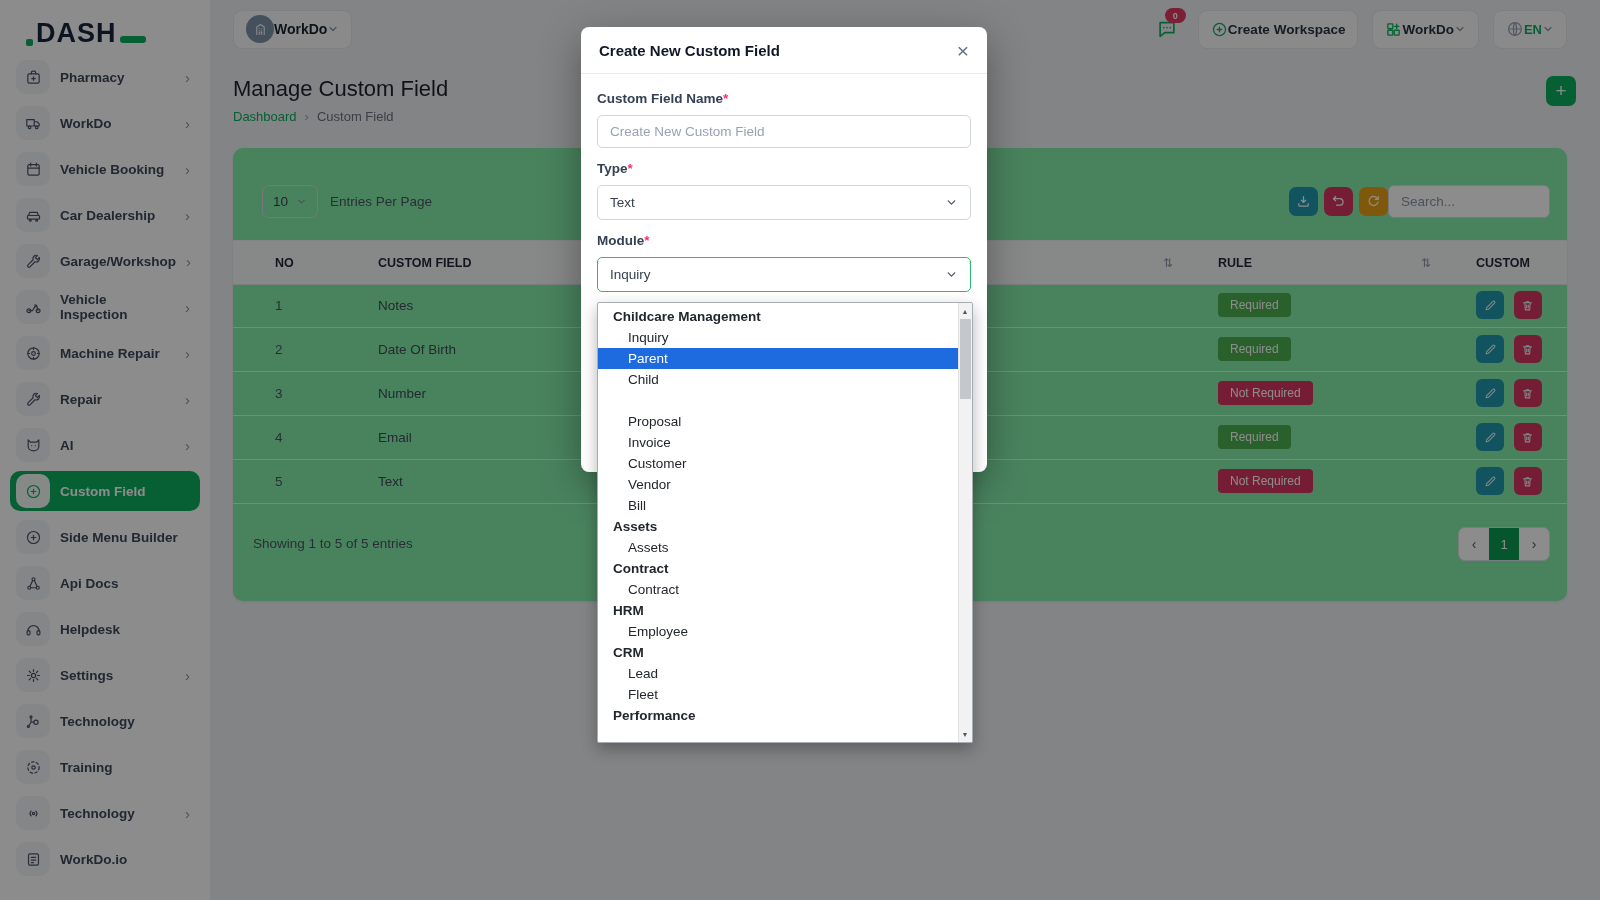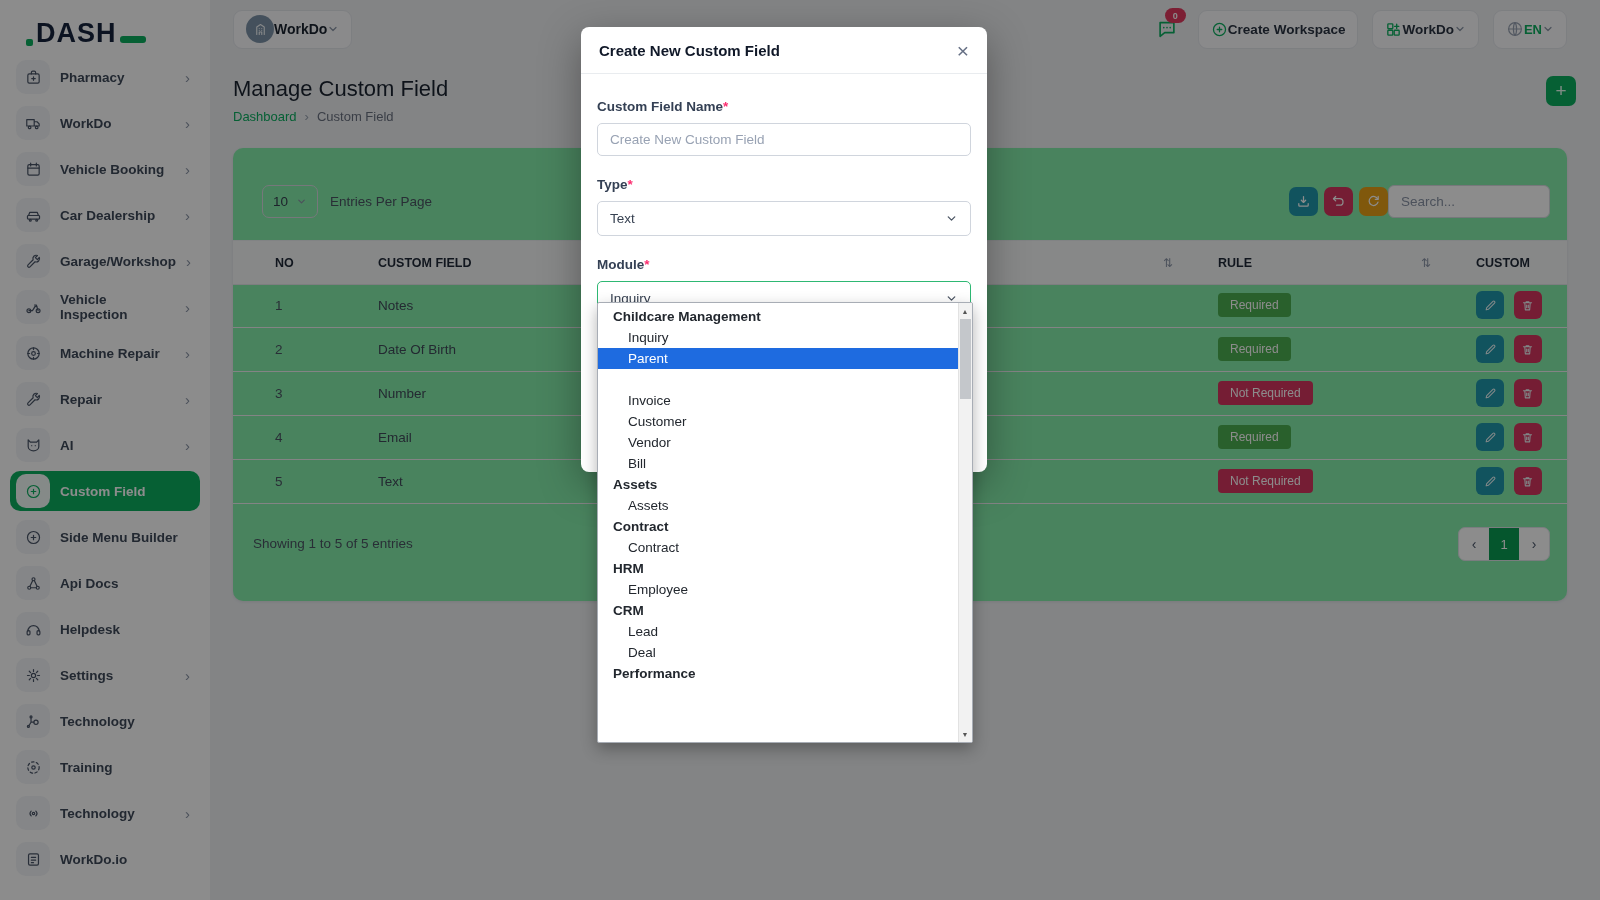--- a/index.html
+++ b/index.html
@@ -94,21 +94,21 @@
 
   
   .backdrop{position:absolute;inset:0;background:rgba(0,0,0,.45);z-index:10}
   .modal{position:absolute;left:581px;top:27px;width:406px;height:445px;background:#fff;border-radius:8px;
          box-shadow:0 12px 40px rgba(0,0,0,.35);z-index:20}
   .modal-head{height:46px;display:flex;align-items:center;justify-content:space-between;
               padding:0 18px;border-bottom:1px solid #e9ecef}
   .modal-title{font-size:15px;font-weight:700;color:#101828}
   .modal-close{font-size:21px;color:#667085;cursor:pointer;line-height:1}
   .modal-body{padding:4px 16px 0}
-  .flabel{font-size:13.5px;font-weight:700;color:#344054;margin:21px 0 9px}
+  .flabel{font-size:13.5px;font-weight:700;color:#344054;margin:13px 0 9px}
   .req{color:#fb2d6f}
   .finput{width:100%;box-sizing:border-box;height:33px;border:1px solid #d0d5dd;border-radius:5px;
           padding:0 12px;font-size:13.5px;color:#374151;outline:none;
           font-family:"Liberation Sans","DejaVu Sans",sans-serif}
   .finput::placeholder{color:#98a2b3}
   .fselect{display:flex;align-items:center;justify-content:space-between;height:33px;
            border:1px solid #d0d5dd;border-radius:5px;padding:0 12px;font-size:13.5px;color:#374151;
            cursor:pointer;background:#fff}
   .fselect.focused{border:1.5px solid #2eb873}
 
@@ -604,34 +604,36 @@
         </span>
     </div>
   </div>
 </div>
 
 <div class="dropdown">
   <div class="dd-list">
     <div class="grp">Childcare Management</div>
     <div class="opt">Inquiry</div>
     <div class="opt selected">Parent</div>
+    <div class="opt">Child</div>
     <div class="grp"></div>
+    <div class="opt">Proposal</div>
     <div class="opt">Invoice</div>
     <div class="opt">Customer</div>
     <div class="opt">Vendor</div>
     <div class="opt">Bill</div>
     <div class="grp">Assets</div>
     <div class="opt">Assets</div>
     <div class="grp">Contract</div>
     <div class="opt">Contract</div>
     <div class="grp">HRM</div>
     <div class="opt">Employee</div>
     <div class="grp">CRM</div>
     <div class="opt">Lead</div>
-    <div class="opt">Deal</div>
+    <div class="opt">Fleet</div>
     <div class="grp">Performance</div>
   </div>
   <div class="dd-scroll">
     <div class="dd-arrow dd-arrow-up">▲</div>
     <div class="dd-thumb"></div>
     <div class="dd-arrow dd-arrow-down">▼</div>
   </div>
 </div>
 
 </body></html>

